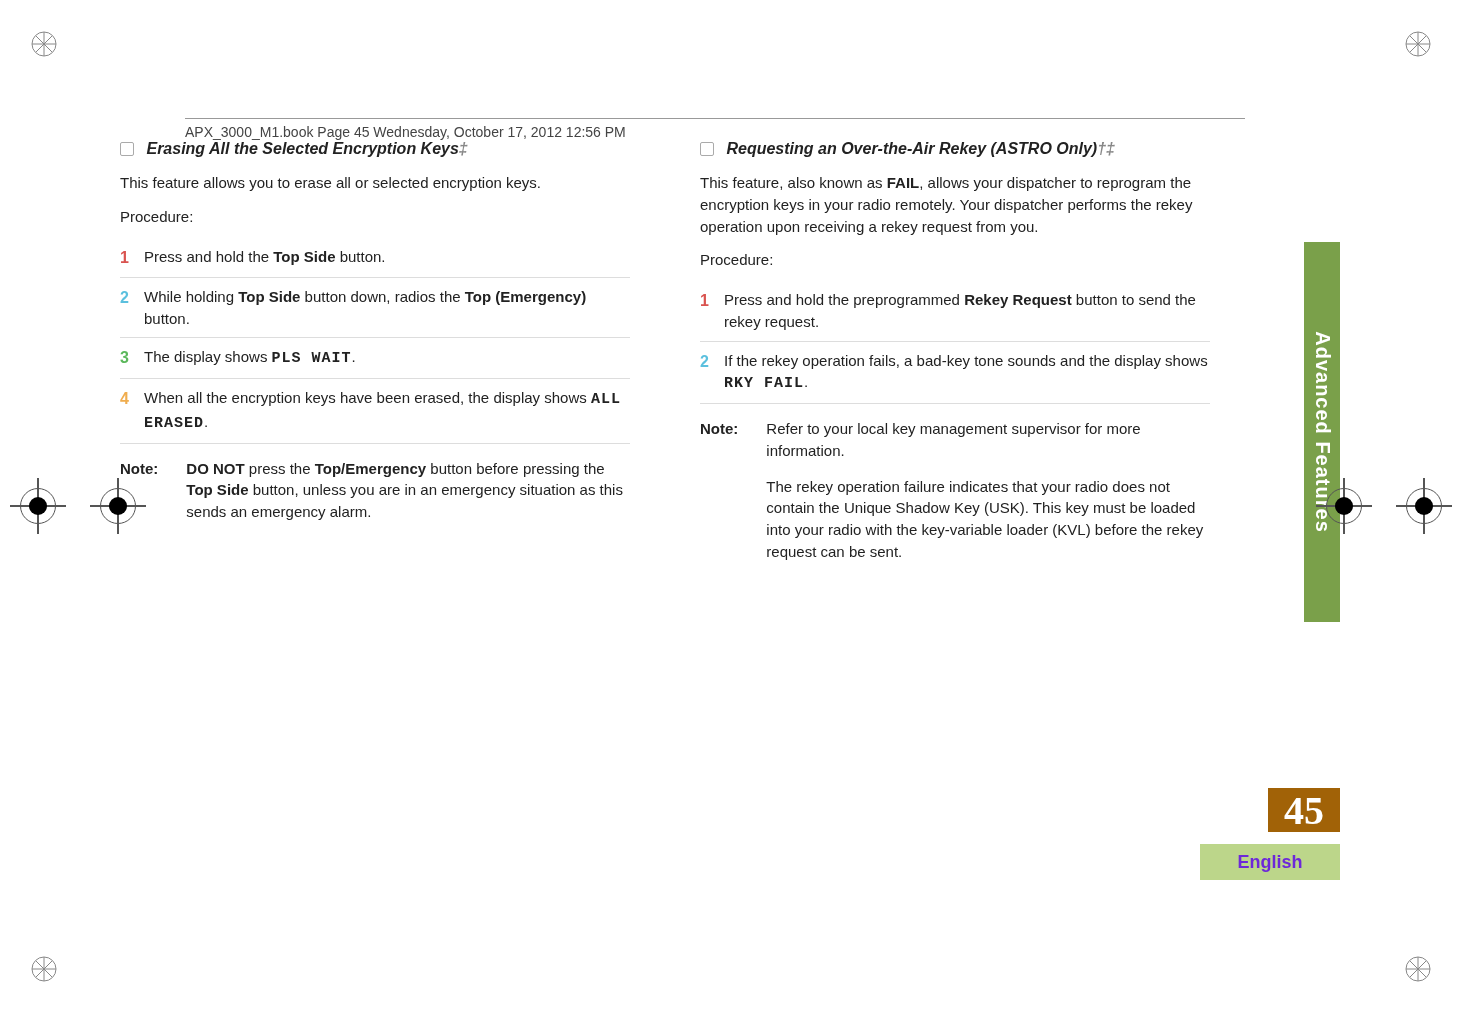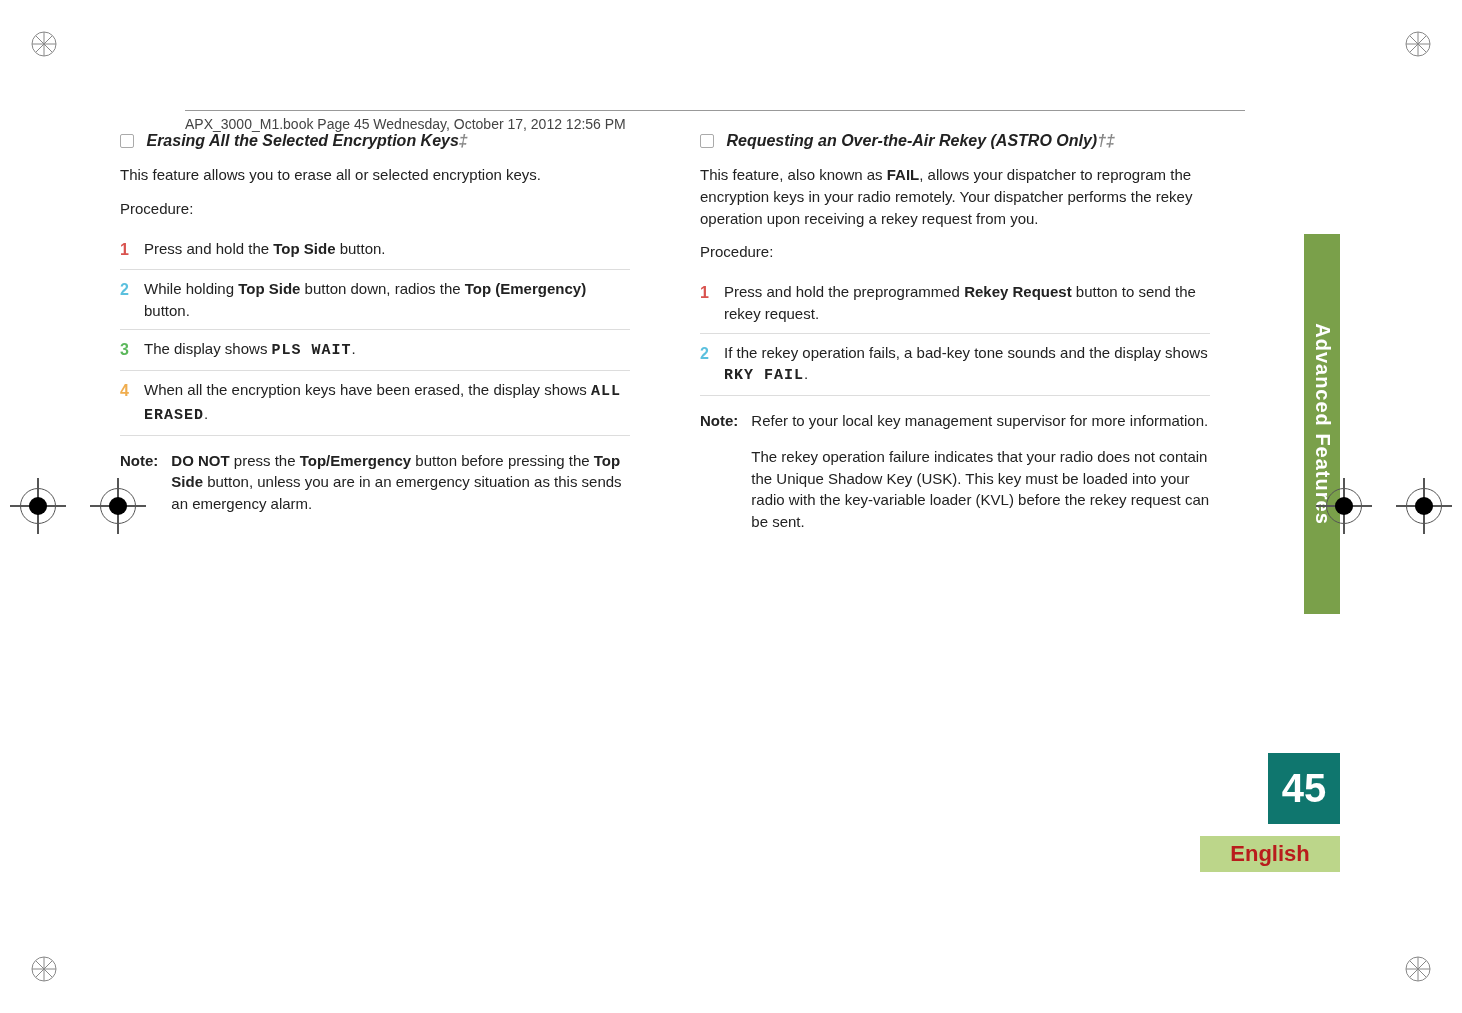--- a/index.html
+++ b/index.html
@@ -7,21 +7,21 @@
   background: #fff;
   font-family: Arial, Helvetica, sans-serif;
   width: 1462px;
   height: 1013px;
   position: relative;
   overflow: hidden;
 }
 .page {
   position: absolute;
   left: 120px;
-  top: 84px;
+  top: 92px;
   width: 1220px;
   height: 810px;
 }
 .header-line {
   position: absolute;
   left: 65px;
   top: 26px;
   width: 1060px;
   border-top: 1px solid #999;
 }
@@ -75,21 +75,21 @@
 }
 .step-num.c1 { color: #d9534f; }
 .step-num.c2 { color: #5bc0de; }
 .step-num.c3 { color: #5cb85c; }
 .step-num.c4 { color: #f0ad4e; }
 .step-text { flex: 1; }
 .lcd { font-family: "Courier New", monospace; font-weight: bold; letter-spacing: 1px; }
 .note-block {
   display: flex;
   margin-top: 14px;
-  gap: 13px;
+  gap: 28px;
 }
 .note-label { font-weight: bold; white-space: nowrap; }
 .note-text { flex: 1; }
 .note-text p + p { margin-top: 14px; }
 .side-tab {
   position: absolute;
   right: 0;
   top: 150px;
   width: 36px;
   height: 380px;
@@ -105,39 +105,40 @@
   font-weight: bold;
   font-size: 20px;
   white-space: nowrap;
   letter-spacing: 1px;
 }
 .page-num-box {
   position: absolute;
   right: 0;
   bottom: 70px;
   width: 72px;
-  height: 71px;
-  background: #0f766e;
+  height: 44px;
+  background: #a16207;
   color: #fff;
   font-size: 40px;
   font-weight: bold;
   display: flex;
   align-items: center;
   justify-content: center;
+  font-family: Liberation Serif, serif;
 }
 .lang-box {
   position: absolute;
   right: 0;
   bottom: 22px;
   width: 140px;
   height: 36px;
   background: #bcd68a;
-  color: #b91c1c;
-  font-weight: bold;
-  font-size: 22px;
+  color: #6d28d9;
+  font-weight: bold;
+  font-size: 18px;
   display: flex;
   align-items: center;
   justify-content: center;
 }
 .reg-mark {
   position: absolute;
   width: 36px;
   height: 36px;
 }
 .reg-mark .outer {

